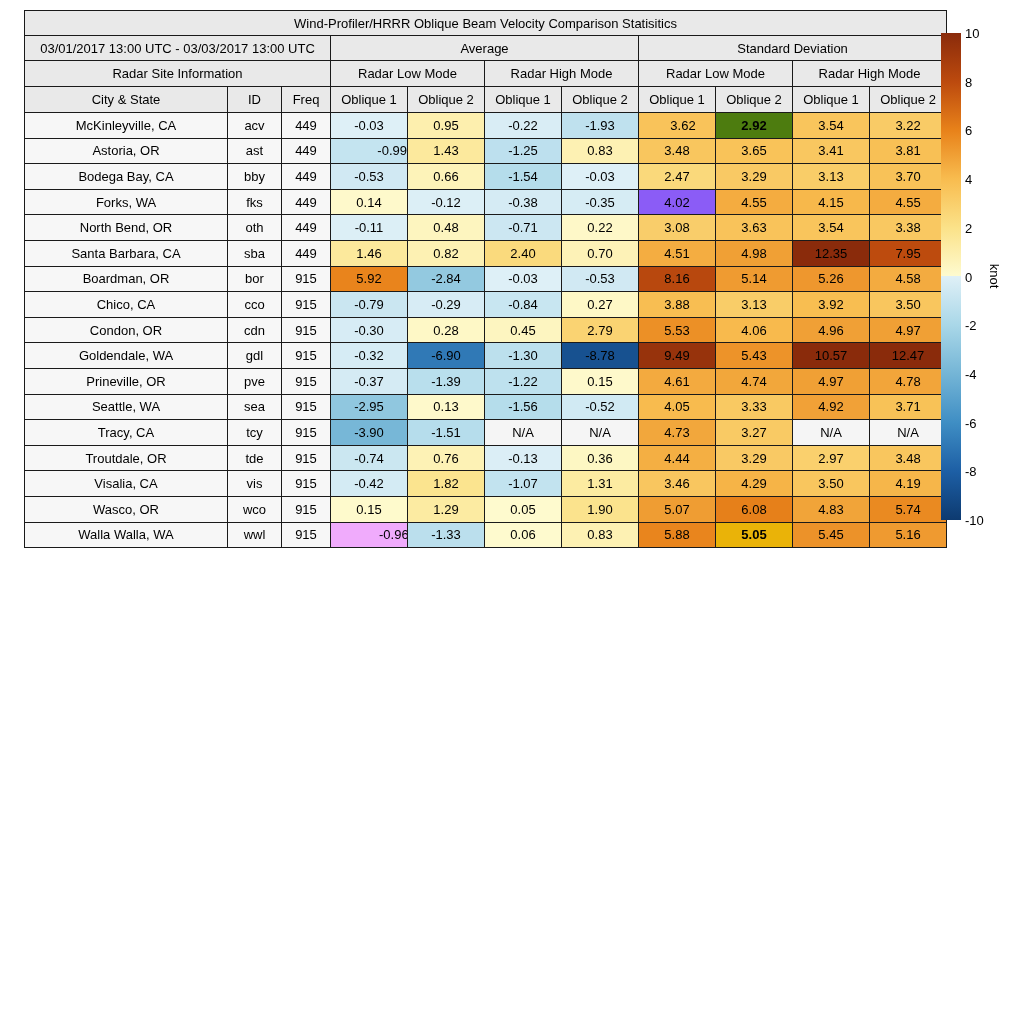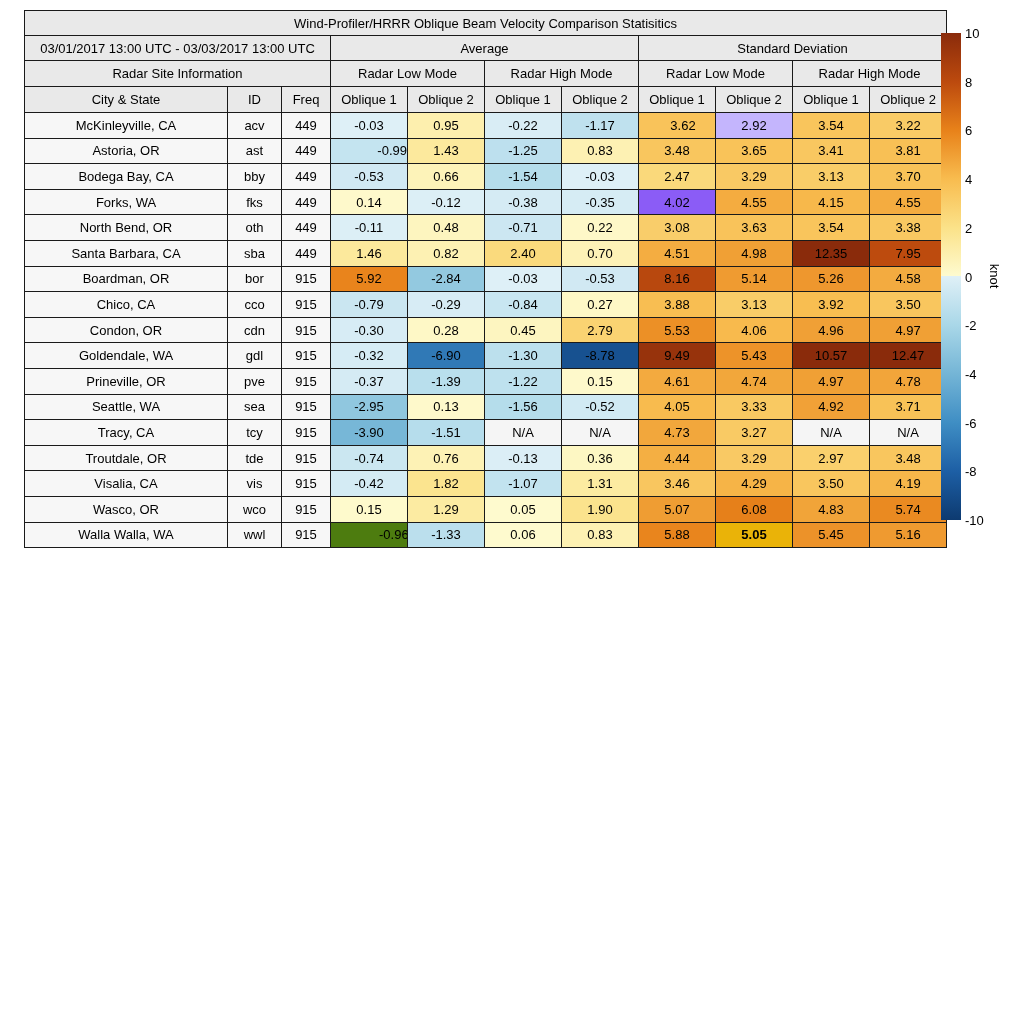--- a/index.html
+++ b/index.html
@@ -94,23 +94,23 @@
     </tr>
   </thead>
   <tbody id="table-body">
       <tr>
         <td class="info-cell">McKinleyville, CA</td>
         <td class="info-cell">acv</td>
         <td class="info-cell">449</td>
         <td style="background: rgb(222, 240, 247);">-0.03</td>
         <td style="background: rgb(253, 239, 174);">0.95</td>
         <td style="background: rgb(217, 237, 245);">-0.22</td>
-        <td style="background: rgb(191, 225, 238);">-1.17</td>
+        <td style="background: rgb(191, 225, 238);">-1.93</td>
         <td style="background: rgb(249, 195, 90); padding-left: 12px;">3.62</td>
-        <td style="background: #c4b5fd;">2.92</td>
+        <td style="background: #4d7c0f; font-weight: bold;">2.92</td>
         <td style="background: rgb(249, 197, 92);">3.54</td>
         <td style="background: rgb(249, 203, 102);">3.22</td>
       </tr>
       <tr>
         <td class="info-cell">Astoria, OR</td>
         <td class="info-cell">ast</td>
         <td class="info-cell">449</td>
         <td style="background: rgb(196, 228, 240); text-align: right;">-0.99</td>
         <td style="background: rgb(252, 233, 157);">1.43</td>
         <td style="background: rgb(189, 224, 238);">-1.25</td>
@@ -299,21 +299,21 @@
         <td style="background: rgb(251, 227, 141);">1.90</td>
         <td style="background: rgb(239, 157, 51);">5.07</td>
         <td style="background: rgb(230, 128, 26);">6.08</td>
         <td style="background: rgb(241, 164, 57);">4.83</td>
         <td style="background: rgb(234, 138, 33);">5.74</td>
       </tr>
       <tr>
         <td class="info-cell">Walla Walla, WA</td>
         <td class="info-cell">wwl</td>
         <td class="info-cell">915</td>
-        <td style="background: #4d7c0f; padding-left: 48px;">-0.96</td>
+        <td style="background: #f0abfc; padding-left: 48px;">-0.96</td>
         <td style="background: rgb(187, 223, 237);">-1.33</td>
         <td style="background: rgb(254, 250, 206);">0.06</td>
         <td style="background: rgb(253, 241, 179);">0.83</td>
         <td style="background: rgb(233, 133, 29);">5.88</td>
         <td style="background: #eab308; font-weight: bold;">5.05</td>
         <td style="background: rgb(236, 146, 41);">5.45</td>
         <td style="background: rgb(239, 154, 48);">5.16</td>
       </tr>
     </tbody>
 </table>

